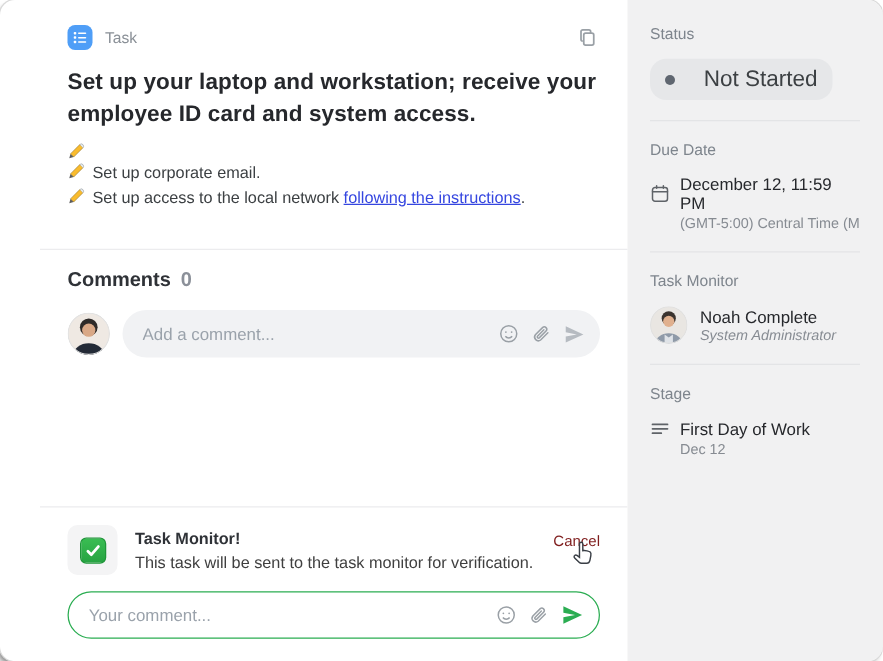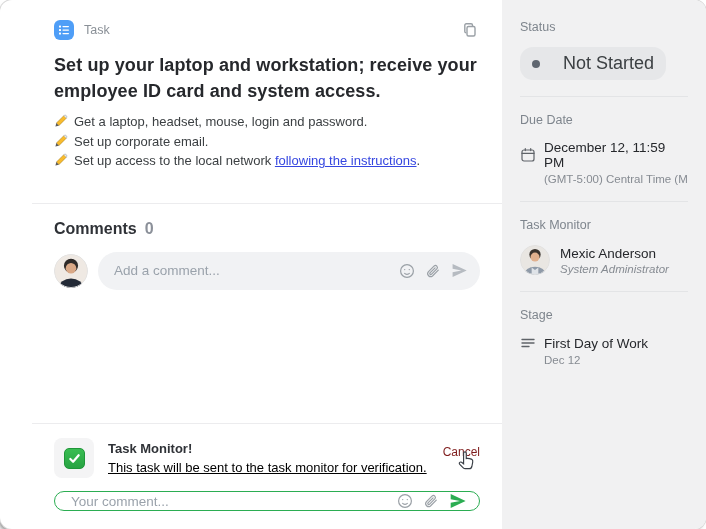--- a/index.html
+++ b/index.html
@@ -65,26 +65,26 @@
     display:flex; align-items:center; justify-content:center; flex:0 0 auto; cursor:pointer;
   }
   .checkbox {
     width:21px; height:21px; border-radius:5px;
     background:linear-gradient(180deg,#39bd52,#27a342);
     border:1px solid #1f9639;
     display:flex; align-items:center; justify-content:center;
   }
   .banner-text { font-size:13px; line-height:1.5; min-width:0; }
   .banner-title { font-weight:700; color:#2f3237; }
-  .banner-sub { color:#000000;text-decoration:underline; }
+  .banner-sub { color:#404040; }
   .cancel-wrap { margin-left:auto; position:relative; align-self:flex-start; padding-top:4px; }
   .cancel { font-size:12px; color:#7f1d1d; text-decoration:none; cursor:pointer; }
   .cursor-icon { position:absolute; top:12px; left:14px; pointer-events:none; }
   .footer-pill {
-    margin-top:13px; height:20px; border-radius:19px; background:#fff;
+    margin-top:13px; height:38px; border-radius:19px; background:#fff;
     border:1.5px solid #2bad52;
     display:flex; align-items:center; padding:0 12px 0 16px; gap:10px;
   }
   .footer-pill input {
     flex:1; min-width:0; border:none; background:transparent; outline:none;
     font-family:"Liberation Sans", sans-serif; font-size:13.5px; color:#2b2f33;
   }
   .footer-pill input::placeholder { color:#9aa2ab; }
   
   .sidebar { width:204px; flex:0 0 204px; background:#f1f1f2; padding:20px 18px; overflow:hidden; }
@@ -136,21 +136,20 @@
 
       <ul class="checklist">
         <li>
           <span class="pencil">
             <svg width="14" height="14" viewBox="0 0 16 16">
               <path d="M11.2 1.9 l2.9 2.9 L5.6 13.3 l-2.9 -2.9 Z" fill="#f9bb2d" stroke="#8a6d1f" stroke-width="0.5"></path>
               <path d="M11.2 1.9 a1.6 1.6 0 0 1 2.9 2.9" fill="#e7ecef" stroke="#8a8f94" stroke-width="0.5"></path>
               <path d="M2.7 10.4 l2.9 2.9 L1.6 14.4 Z" fill="#5c5c5c"></path>
             </svg>
           </span>
-          <span class="ck-text"><span>Get a laptop, headset, mouse, login and password.</span><a href="#"></a><span></span></span>
         </li>
         <li>
           <span class="pencil">
             <svg width="14" height="14" viewBox="0 0 16 16">
               <path d="M11.2 1.9 l2.9 2.9 L5.6 13.3 l-2.9 -2.9 Z" fill="#f9bb2d" stroke="#8a6d1f" stroke-width="0.5"></path>
               <path d="M11.2 1.9 a1.6 1.6 0 0 1 2.9 2.9" fill="#e7ecef" stroke="#8a8f94" stroke-width="0.5"></path>
               <path d="M2.7 10.4 l2.9 2.9 L1.6 14.4 Z" fill="#5c5c5c"></path>
             </svg>
           </span>
           <span class="ck-text"><span>Set up corporate email.</span><a href="#"></a><span></span></span>
@@ -299,21 +298,21 @@
               <circle cx="18" cy="18" r="18" fill="#e9e6e2"></circle>
               <circle cx="18" cy="11.5" r="6.8" fill="#3a332e"></circle>
               <circle cx="18" cy="14.5" r="5.4" fill="#e0b08e"></circle>
               <path d="M5 36 a13 10 0 0 1 26 0 Z" fill="#8f9aa8"></path>
               <path d="M14 27 l4 3 4 -3 v9 h-8 Z" fill="#dfe3e8"></path>
             </g>
             <circle cx="18" cy="18" r="17.5" fill="none" stroke="#e0e0e0" stroke-width="1"></circle>
           </svg>
         </span>
         <div>
-          <div class="person-name">Mexic Anderson</div>
+          <div class="person-name">Noah Complete</div>
           <div class="person-role">System Administrator</div>
         </div>
       </div>
     </section>
 
     <section class="side-section">
       <div class="side-label">Stage</div>
       <div class="icon-row">
         <span>
           <svg width="16" height="16" viewBox="0 0 16 16" stroke="#5f6368" stroke-width="1.4" stroke-linecap="round">

